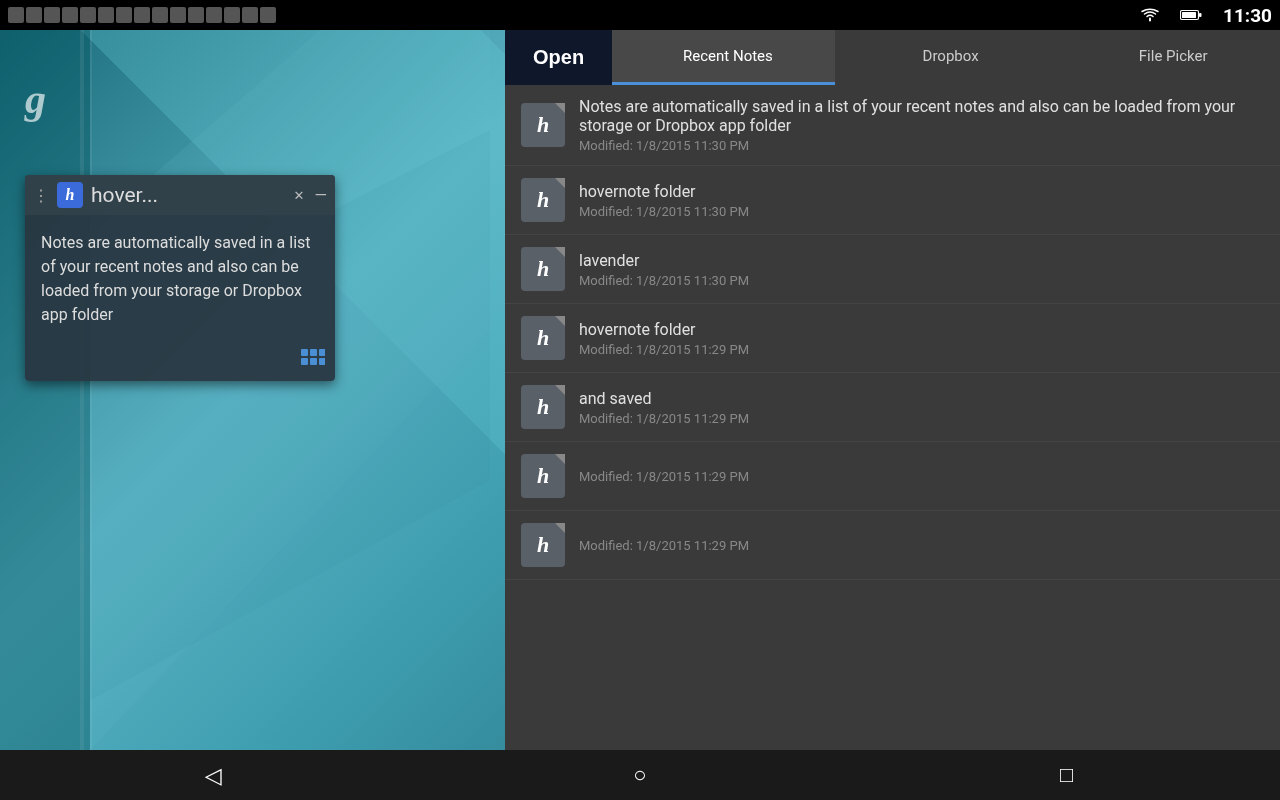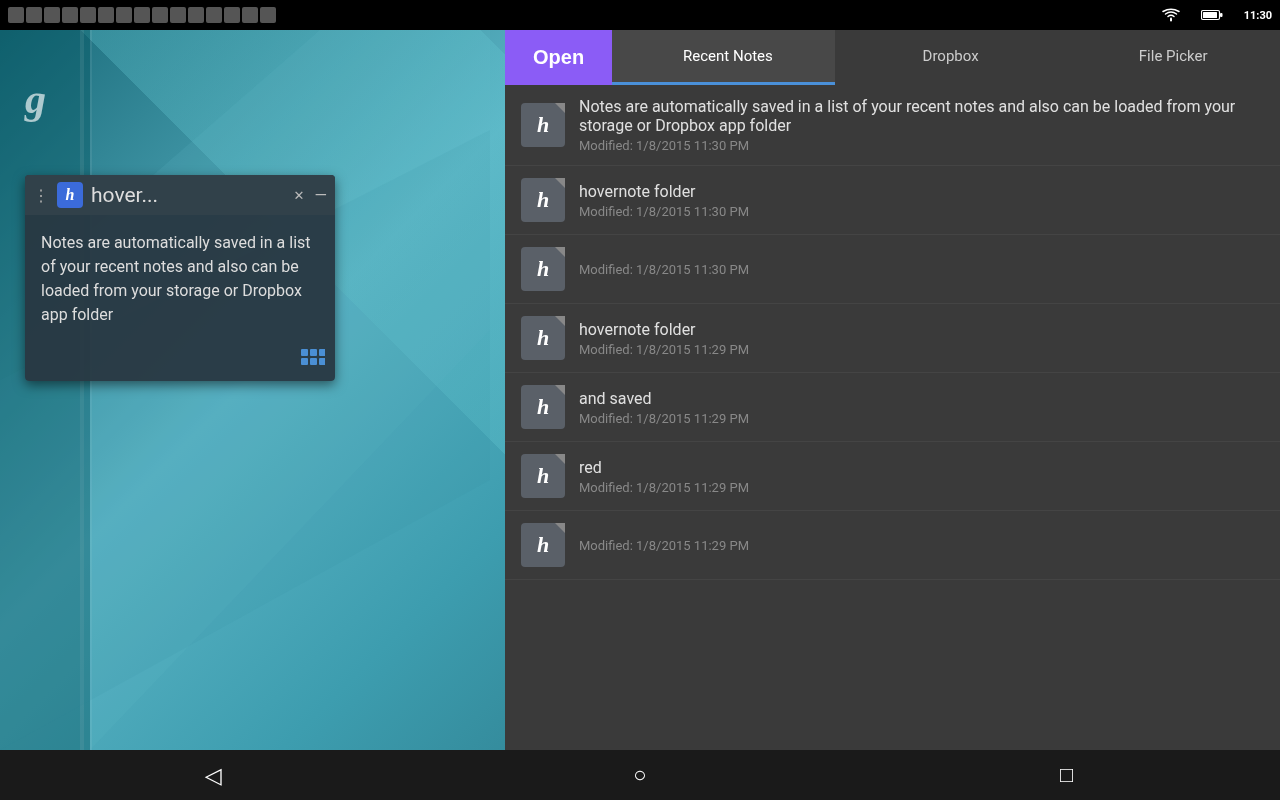--- a/index.html
+++ b/index.html
@@ -211,21 +211,21 @@
     }
 
     .open-panel-header {
       display: flex;
       align-items: stretch;
       background: #3a3a3a;
       height: 55px;
     }
 
     .open-btn {
-      background: #8b5cf6;
+      background: #0f172a;
       color: #fff;
       font-size: 20px;
       font-weight: bold;
       padding: 0 28px;
       display: flex;
       align-items: center;
       border: none;
       cursor: pointer;
       min-width: 100px;
     }
@@ -339,21 +339,21 @@
       <span style="width:16px; height:16px; background:#555; border-radius:2px; display:inline-block;"></span>
       <span style="width:16px; height:16px; background:#555; border-radius:2px; display:inline-block;"></span>
       <span style="width:16px; height:16px; background:#555; border-radius:2px; display:inline-block;"></span>
       <span style="width:16px; height:16px; background:#555; border-radius:2px; display:inline-block;"></span>
       <span style="width:16px; height:16px; background:#555; border-radius:2px; display:inline-block;"></span>
       <span style="width:16px; height:16px; background:#555; border-radius:2px; display:inline-block;"></span>
       <span style="width:16px; height:16px; background:#555; border-radius:2px; display:inline-block;"></span>
       <span style="width:16px; height:16px; background:#555; border-radius:2px; display:inline-block;"></span>
     </span>
   </div>
-  <div style="margin-left:auto; display:flex; align-items:center; gap:21px; color:#fff; font-size:11px;">
+  <div style="margin-left:auto; display:flex; align-items:center; gap:21px; color:#fff; font-size:19px;">
 
     <svg width="18" height="14" viewBox="0 0 18 14">
       <path d="M9 10.5 L9 12.5" stroke="white" stroke-width="2" fill="none" stroke-linecap="round"></path>
       <path d="M6 8.5 Q9 6 12 8.5" stroke="white" stroke-width="1.5" fill="none" stroke-linecap="round"></path>
       <path d="M3.5 6 Q9 2 14.5 6" stroke="white" stroke-width="1.5" fill="none" stroke-linecap="round"></path>
       <path d="M1 3.5 Q9 -1 17 3.5" stroke="white" stroke-width="1.5" fill="none" stroke-linecap="round"></path>
     </svg>
 
     <svg width="22" height="12" viewBox="0 0 22 12">
       <rect x="0.5" y="1.5" width="18" height="9" rx="1.5" stroke="white" stroke-width="1.2" fill="none"></rect>
@@ -454,20 +454,21 @@
       <div class="note-info">
         <div class="note-name">hovernote folder</div>
         <div class="note-modified">Modified: 1/8/2015 11:30 PM</div>
       </div>
     </div>
         <div class="note-item">
       <div class="note-icon">
         <span style="font-style:italic; font-family:serif;">h</span>
       </div>
       <div class="note-info">
+        <div class="note-name">lavender</div>
         <div class="note-modified">Modified: 1/8/2015 11:30 PM</div>
       </div>
     </div>
         <div class="note-item">
       <div class="note-icon">
         <span style="font-style:italic; font-family:serif;">h</span>
       </div>
       <div class="note-info">
         <div class="note-name">hovernote folder</div>
         <div class="note-modified">Modified: 1/8/2015 11:29 PM</div>
@@ -480,21 +481,20 @@
       <div class="note-info">
         <div class="note-name">and saved</div>
         <div class="note-modified">Modified: 1/8/2015 11:29 PM</div>
       </div>
     </div>
         <div class="note-item">
       <div class="note-icon">
         <span style="font-style:italic; font-family:serif;">h</span>
       </div>
       <div class="note-info">
-        <div class="note-name">red</div>
         <div class="note-modified">Modified: 1/8/2015 11:29 PM</div>
       </div>
     </div>
         <div class="note-item">
       <div class="note-icon">
         <span style="font-style:italic; font-family:serif;">h</span>
       </div>
       <div class="note-info">
         <div class="note-modified">Modified: 1/8/2015 11:29 PM</div>
       </div>

